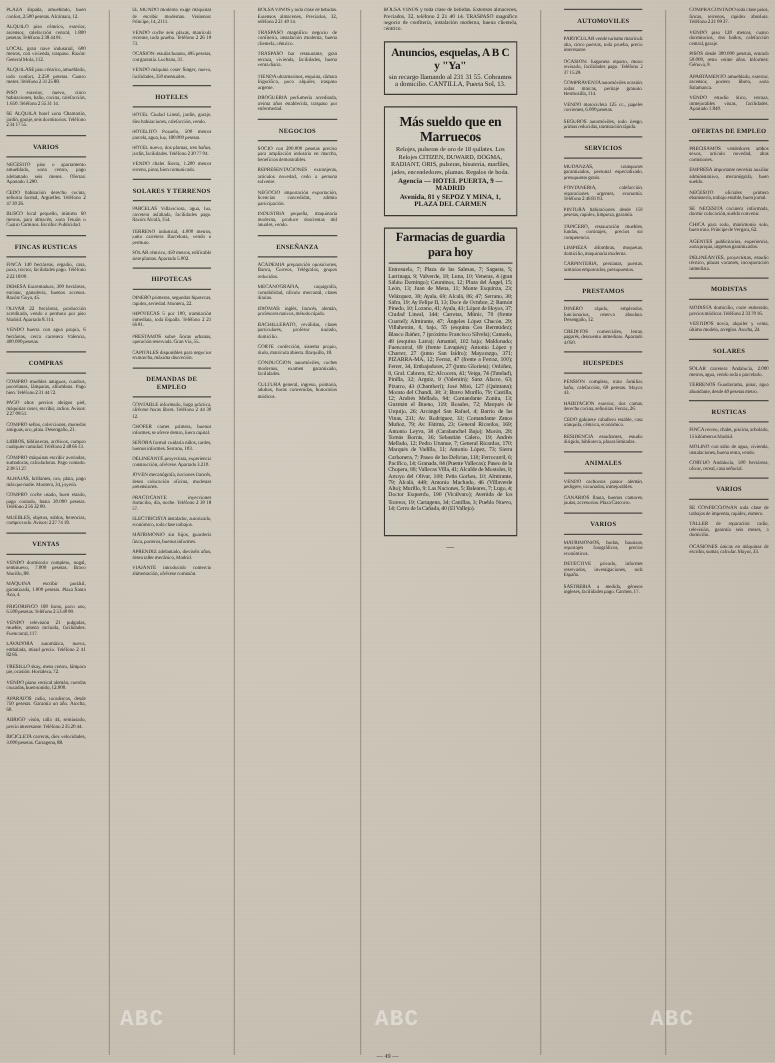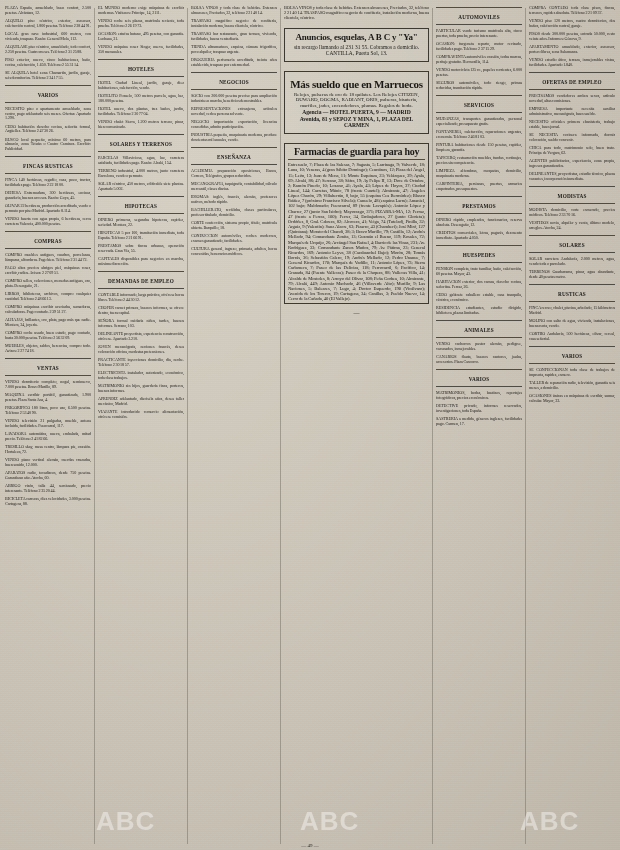--- a/index.html
+++ b/index.html
@@ -16,21 +16,21 @@
     position:absolute;inset:0;
     background:
       repeating-linear-gradient(0deg, rgba(0,0,0,0.012) 0px, rgba(0,0,0,0.012) 1px, rgba(255,255,255,0.012) 1px, rgba(255,255,255,0.012) 2px),
       radial-gradient(ellipse at 30% 20%, #d6d0c4 0%, #c9c2b5 60%, #bfb8aa 100%);
   }
   .page{
     position:absolute;inset:0;
     padding:6px 5px 4px 5px;
     box-sizing:border-box;
     display:flex;
-    gap:3px;
+    gap:18px;
   }
   .col{
     flex:1 1 0;
     display:flex;
     flex-direction:column;
     gap:2px;
     overflow:hidden;
   }
   .col.narrow{flex:0.96 1 0;}
   .vsep{
@@ -105,21 +105,21 @@
   .subclaim{
     font-size:5px;
     line-height:5.8px;
     text-align:center;
     margin-top:2px;
   }
 
   .pharmbox{
     border:1px solid #3c3933;
     margin:3px 0 2px 0;
-    padding:2px 3px 2px 3px;
+    padding:2px 3px 19px 3px;
   }
   .pharmtitle{
     font-weight:bold;
     font-size:10px;
     line-height:11.5px;
     text-align:center;
     letter-spacing:-0.3px;
     margin-bottom:2px;
   }
   .pharmtext{
@@ -127,24 +127,24 @@
     line-height:5.15px;
     text-align:justify;
     word-spacing:-0.2px;
     letter-spacing:-0.05px;
   }
   .center-col{
     flex:1.62 1 0;
   }
   .stamp{
     position:absolute;
-    font-family:Liberation Sans, sans-serif;
+    font-family:Liberation Mono, monospace;
     font-weight:bold;
     color:rgba(255,255,255,0.42);
-    font-size:26px;
+    font-size:18px;
     letter-spacing:1px;
     pointer-events:none;
     user-select:none;
   }
   .pagefoot{
     position:absolute;
     bottom:2px;left:0;right:0;
     text-align:center;
     font-size:5px;
     color:#2a2825;

